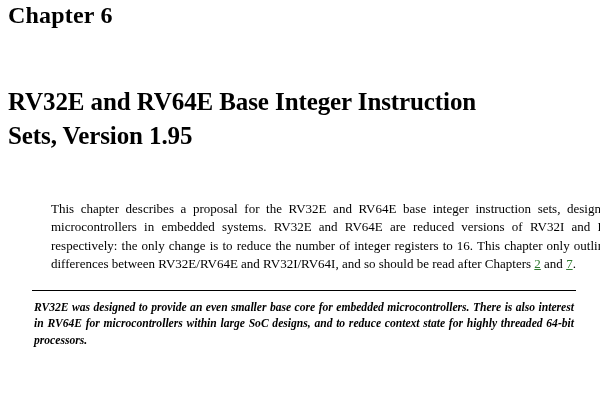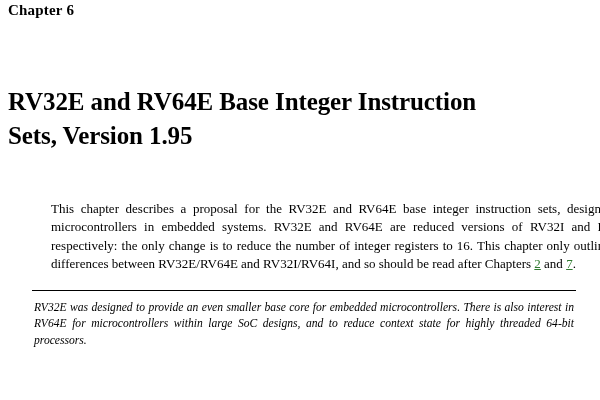--- a/index.html
+++ b/index.html
@@ -18,21 +18,21 @@
     position: relative;
     width: 600px;
     height: 400px;
     padding: 0;
     box-sizing: border-box;
   }
   .chapter-number {
     position: absolute;
     left: 8px;
     top: 2px;
-    font-size: 15px;
+    font-size: 24px;
     font-weight: bold;
     letter-spacing: 0.2px;
   }
   .chapter-title {
     position: absolute;
     left: 8px;
     top: 68px;
     width: 520px;
     font-size: 25px;
     font-weight: bold;
@@ -58,20 +58,21 @@
   }
   .commentary {
     position: absolute;
     left: 34px;
     top: 300px;
     width: 540px;
     font-size: 11.6px;
     font-style: italic;
     line-height: 1.42;
     text-align: justify;
+    font-weight: bold;
   }
   .commentary .rule {
     position: absolute;
     left: -2px;
     top: -10px;
     width: 544px;
     height: 1px;
     background: #000000;
   }
   .commentary p {

